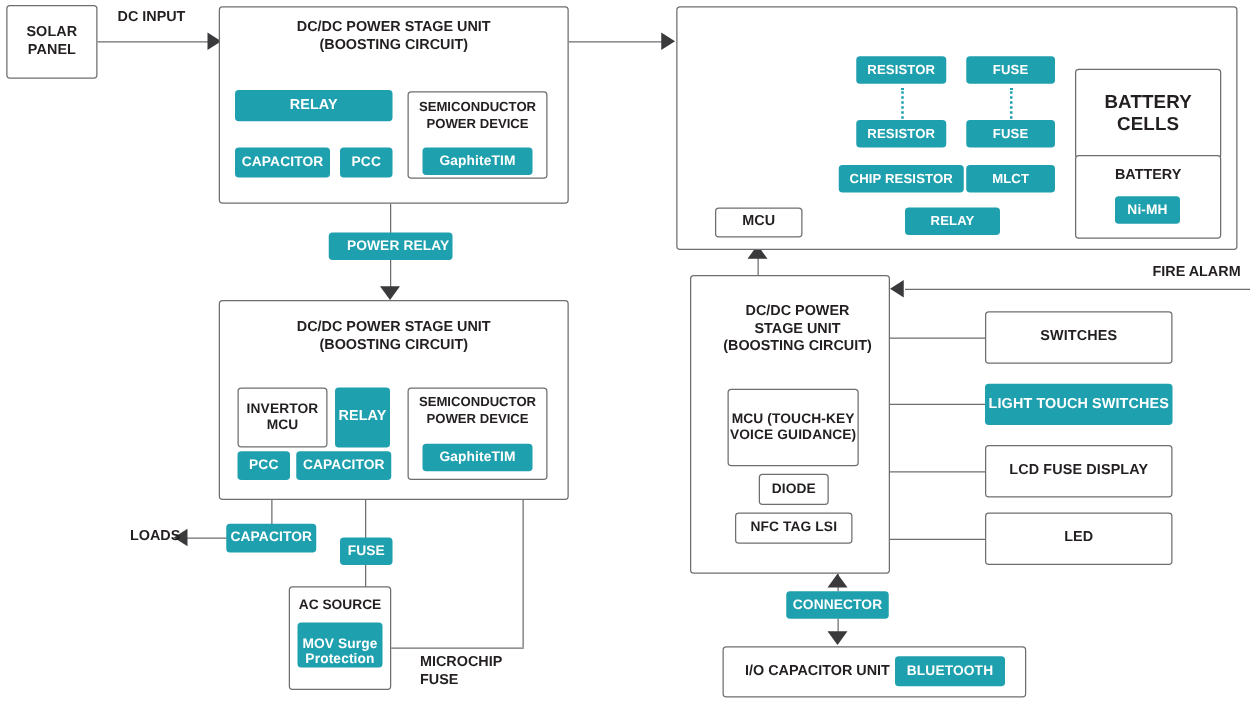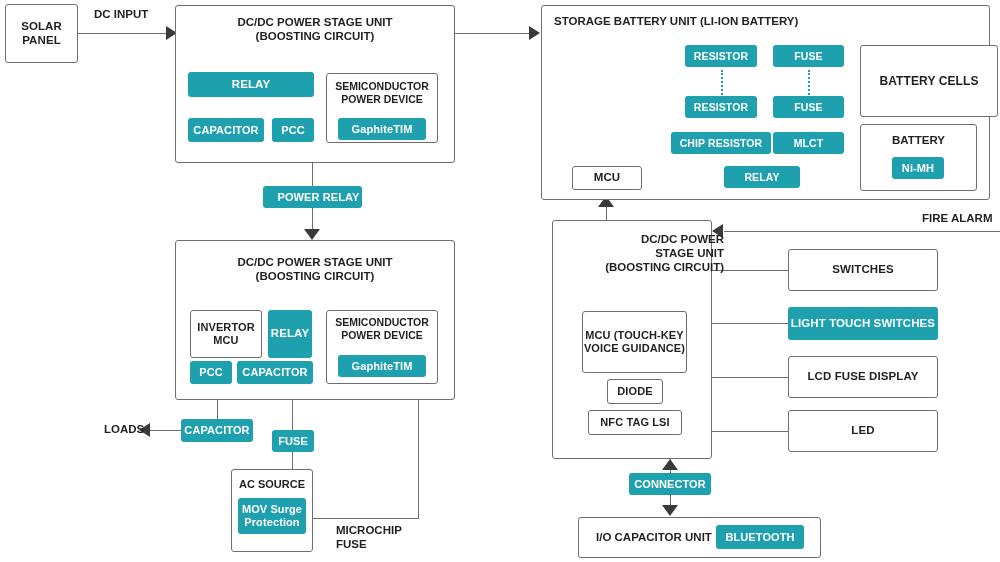--- a/index.html
+++ b/index.html
@@ -173,30 +173,29 @@
   <div class="lbl" style="left:92px;top:423px;font-size:11.5px;margin-left:12px;">LOADS</div>
   <div class="teal" style="left:181px;top:419px;width:72px;height:23px;font-size:11px;">
     <span>CAPACITOR</span>
   </div>
   <div class="teal" style="left:272px;top:430px;width:42px;height:22px;font-size:11px;">
     <span>FUSE</span>
   </div>
 
   <div class="box" style="left:231px;top:469px;width:82px;height:83px;align-items:flex-start;"></div>
   <div class="title" style="left:231px;top:478px;width:82px;font-size:11px;">AC SOURCE</div>
-  <div class="teal" style="left:238px;top:498px;width:68px;height:36px;font-size:11px;">
+  <div class="teal" style="left:238px;top:498px;width:68px;height:36px;font-size:11px;align-items:flex-end;">
     <span>MOV Surge
 Protection</span>
   </div>
 
   <div class="lbl" style="left:336px;top:524px;font-size:11.5px;">MICROCHIP
 FUSE</div>
 
   <div class="box" style="left:541px;top:5px;width:449px;height:195px;"></div>
-  <div class="lbl" style="left:554px;top:15px;font-size:11.5px;">STORAGE BATTERY UNIT (LI-ION BATTERY)</div>
 
   <div class="box" style="left:572px;top:166px;width:70px;height:24px;font-size:11.5px;">
     <span>MCU</span>
   </div>
 
   <div class="teal" style="left:685px;top:45px;width:72px;height:22px;font-size:10.5px;">
     <span>RESISTOR</span>
   </div>
   <div class="dotted-v" style="left:721px;top:70px;height:25px;"></div>
   <div class="teal" style="left:685px;top:96px;width:72px;height:22px;font-size:10.5px;">
@@ -214,34 +213,34 @@
   <div class="teal" style="left:671px;top:132px;width:100px;height:22px;font-size:10.5px;">
     <span>CHIP RESISTOR</span>
   </div>
   <div class="teal" style="left:773px;top:132px;width:71px;height:22px;font-size:10.5px;">
     <span>MLCT</span>
   </div>
   <div class="teal" style="left:724px;top:166px;width:76px;height:22px;font-size:10.5px;">
     <span>RELAY</span>
   </div>
 
-  <div class="box" style="left:860px;top:45px;width:138px;height:72px;font-size:12px;">
+  <div class="box" style="left:860px;top:55px;width:117px;height:72px;font-size:15px;">
     <span>BATTERY
 CELLS</span>
   </div>
   <div class="box" style="left:860px;top:124px;width:117px;height:67px;align-items:flex-start;"></div>
   <div class="title" style="left:860px;top:133px;width:117px;font-size:11.5px;">BATTERY</div>
   <div class="teal" style="left:892px;top:157px;width:52px;height:22px;font-size:11px;align-items:center;">
     <span>Ni-MH</span>
   </div>
 
   <div class="lbl" style="left:922px;top:212px;font-size:11.5px;">FIRE ALARM</div>
 
   <div class="box" style="left:552px;top:220px;width:160px;height:239px;"></div>
-  <div class="title" style="left:552px;top:232px;width:172px;font-size:11.5px;text-align:right;">DC/DC POWER
+  <div class="title" style="left:552px;top:242px;width:172px;font-size:11.5px;">DC/DC POWER
 STAGE UNIT
 (BOOSTING CIRCUIT)</div>
 
   <div class="box" style="left:582px;top:311px;width:105px;height:62px;font-size:11px;">
     <span>MCU
 (TOUCH-KEY
 VOICE GUIDANCE)</span>
   </div>
   <div class="box" style="left:607px;top:379px;width:56px;height:25px;font-size:11px;">
     <span>DIODE</span>

